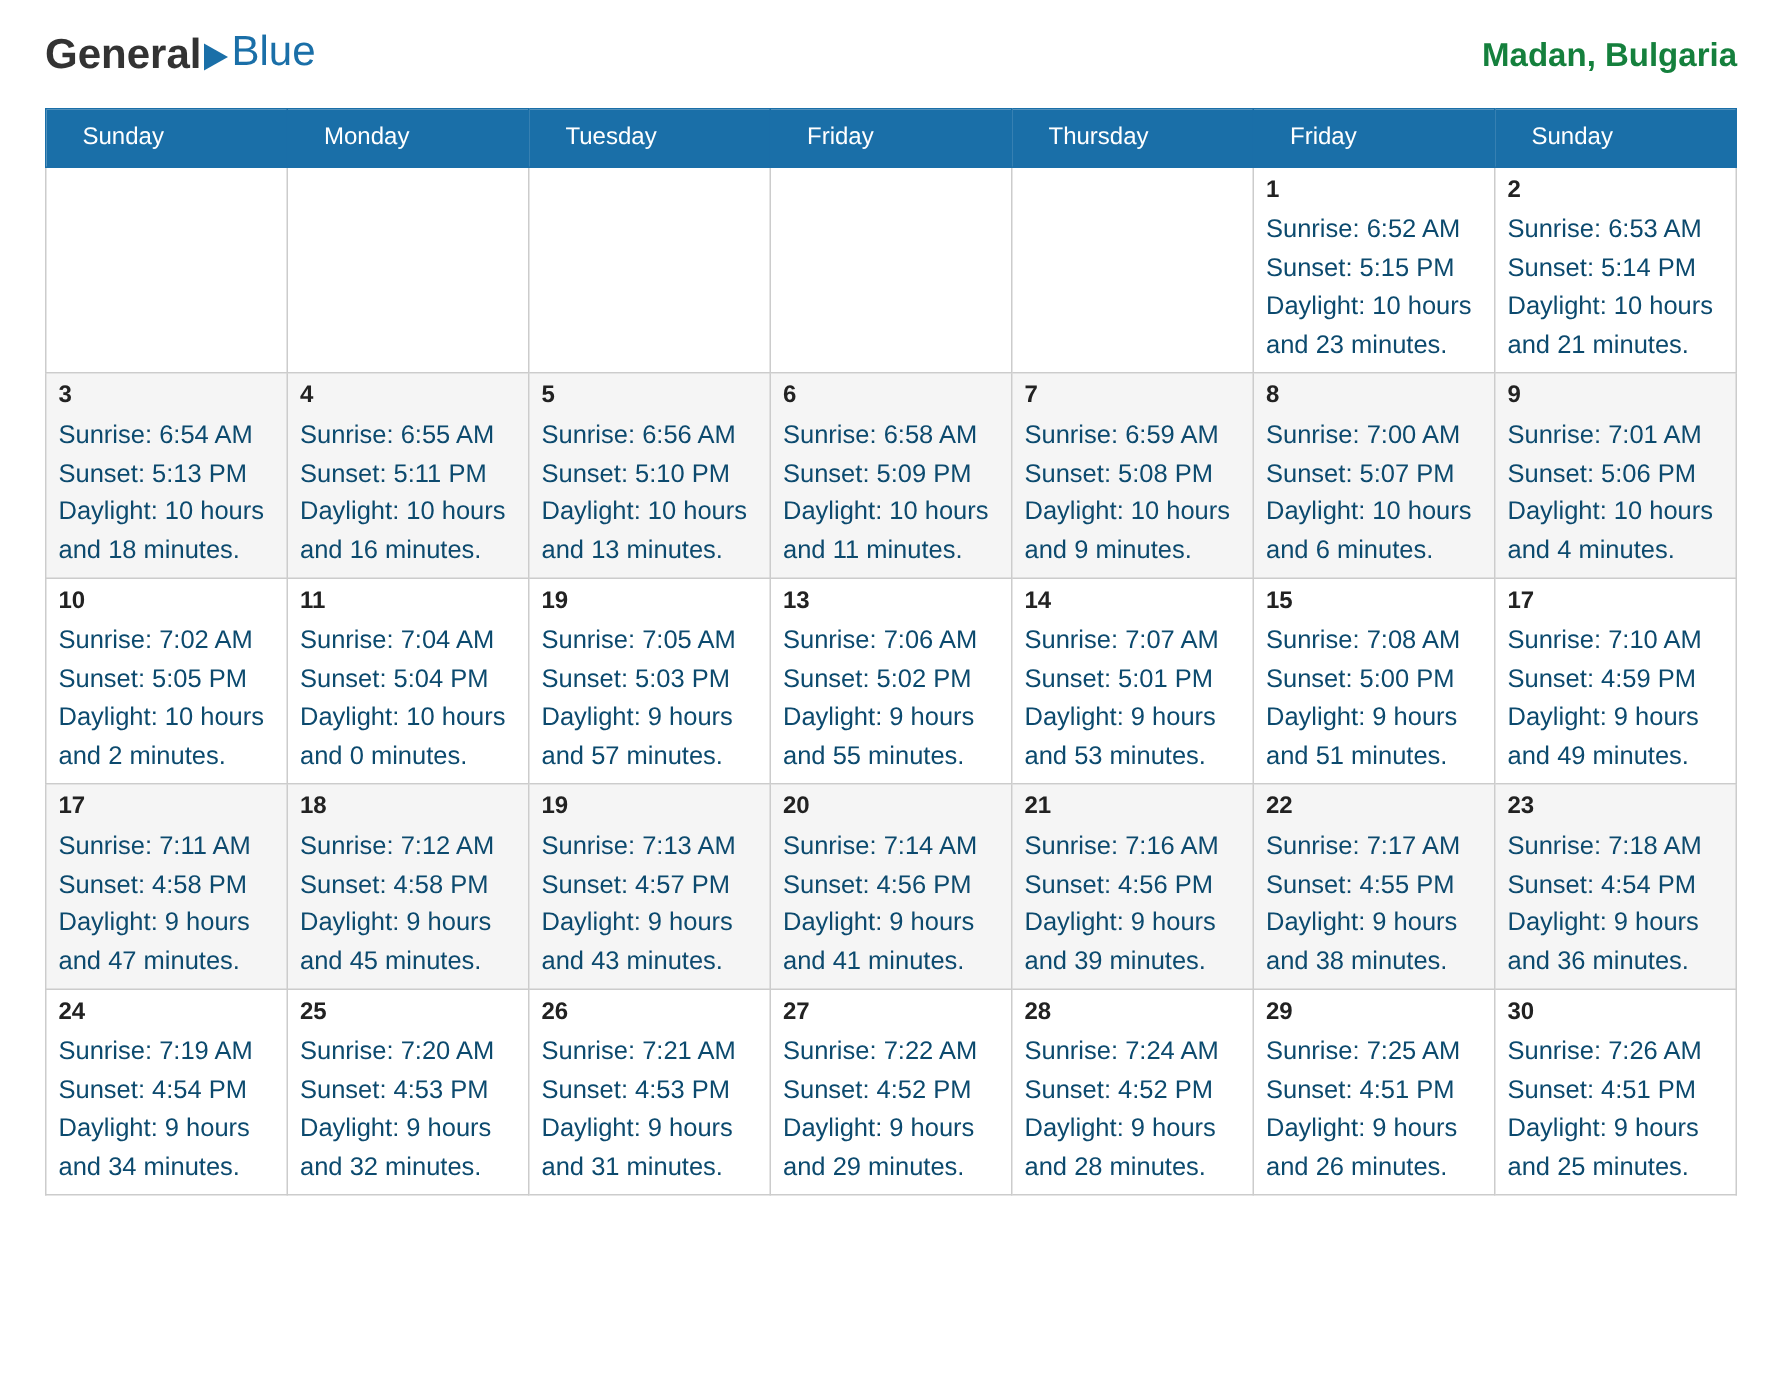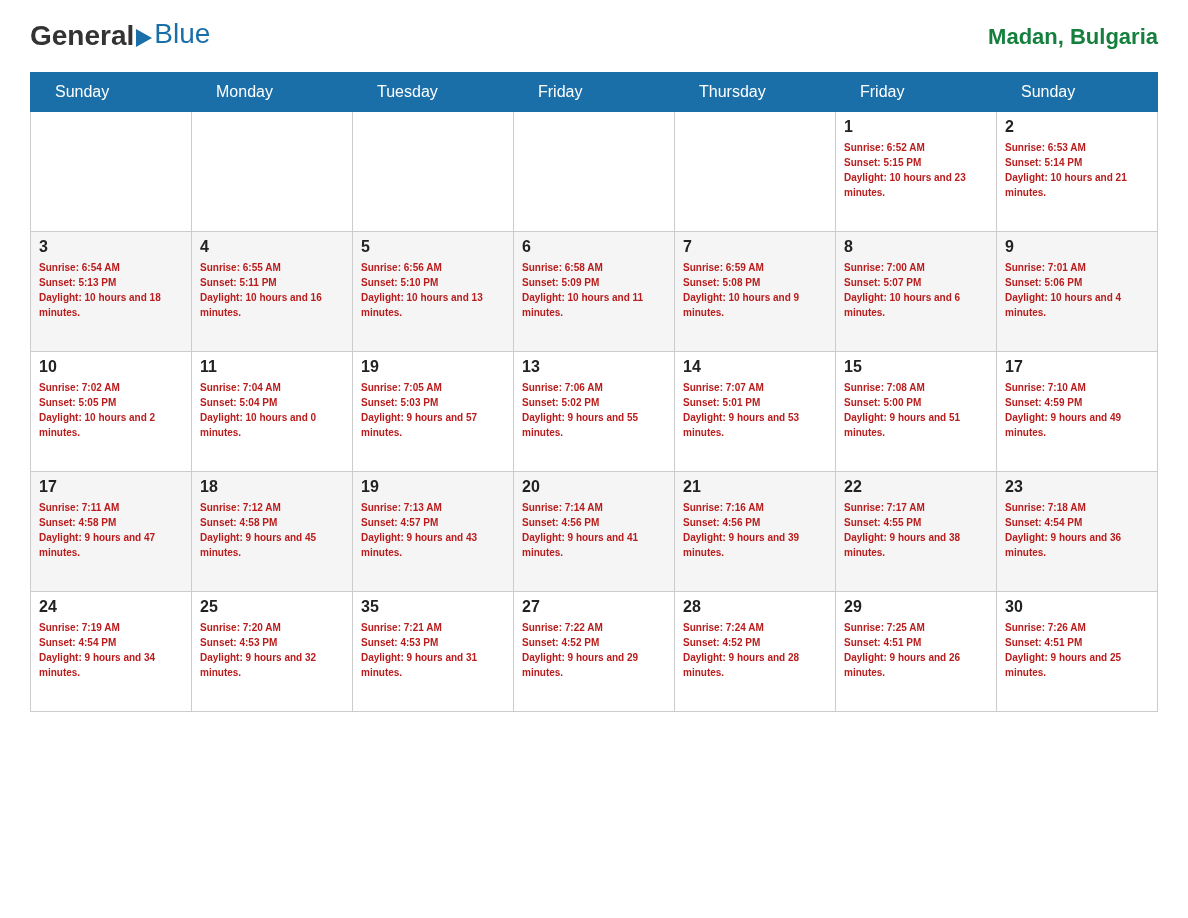--- a/index.html
+++ b/index.html
@@ -61,24 +61,23 @@
       background-color: #f5f5f5;
     }
     .day-number {
       font-size: 16px;
       font-weight: bold;
       color: #222;
       display: block;
       margin-bottom: 4px;
     }
     .day-info {
-      font-size: 10px;
+      font-size: 17px;
       line-height: 1.5;
-      color: #b91c1c;
-      font-weight: bold;
+      color: #0c4a6e;
     }
     .empty-cell {
       background: #f9f9f9;
     }
     
     .logo-wrapper {
       display: flex;
       flex-direction: row;
     }
     .logo-line1 {
@@ -254,21 +253,21 @@
       <tr>
         <td>
           <span class="day-number">24</span>
           <div class="day-info">Sunrise: 7:19 AM<br>Sunset: 4:54 PM<br>Daylight: 9 hours and 34 minutes.</div>
         </td>
         <td>
           <span class="day-number">25</span>
           <div class="day-info">Sunrise: 7:20 AM<br>Sunset: 4:53 PM<br>Daylight: 9 hours and 32 minutes.</div>
         </td>
         <td>
-          <span class="day-number">35</span>
+          <span class="day-number">26</span>
           <div class="day-info">Sunrise: 7:21 AM<br>Sunset: 4:53 PM<br>Daylight: 9 hours and 31 minutes.</div>
         </td>
         <td>
           <span class="day-number">27</span>
           <div class="day-info">Sunrise: 7:22 AM<br>Sunset: 4:52 PM<br>Daylight: 9 hours and 29 minutes.</div>
         </td>
         <td>
           <span class="day-number">28</span>
           <div class="day-info">Sunrise: 7:24 AM<br>Sunset: 4:52 PM<br>Daylight: 9 hours and 28 minutes.</div>
         </td>

